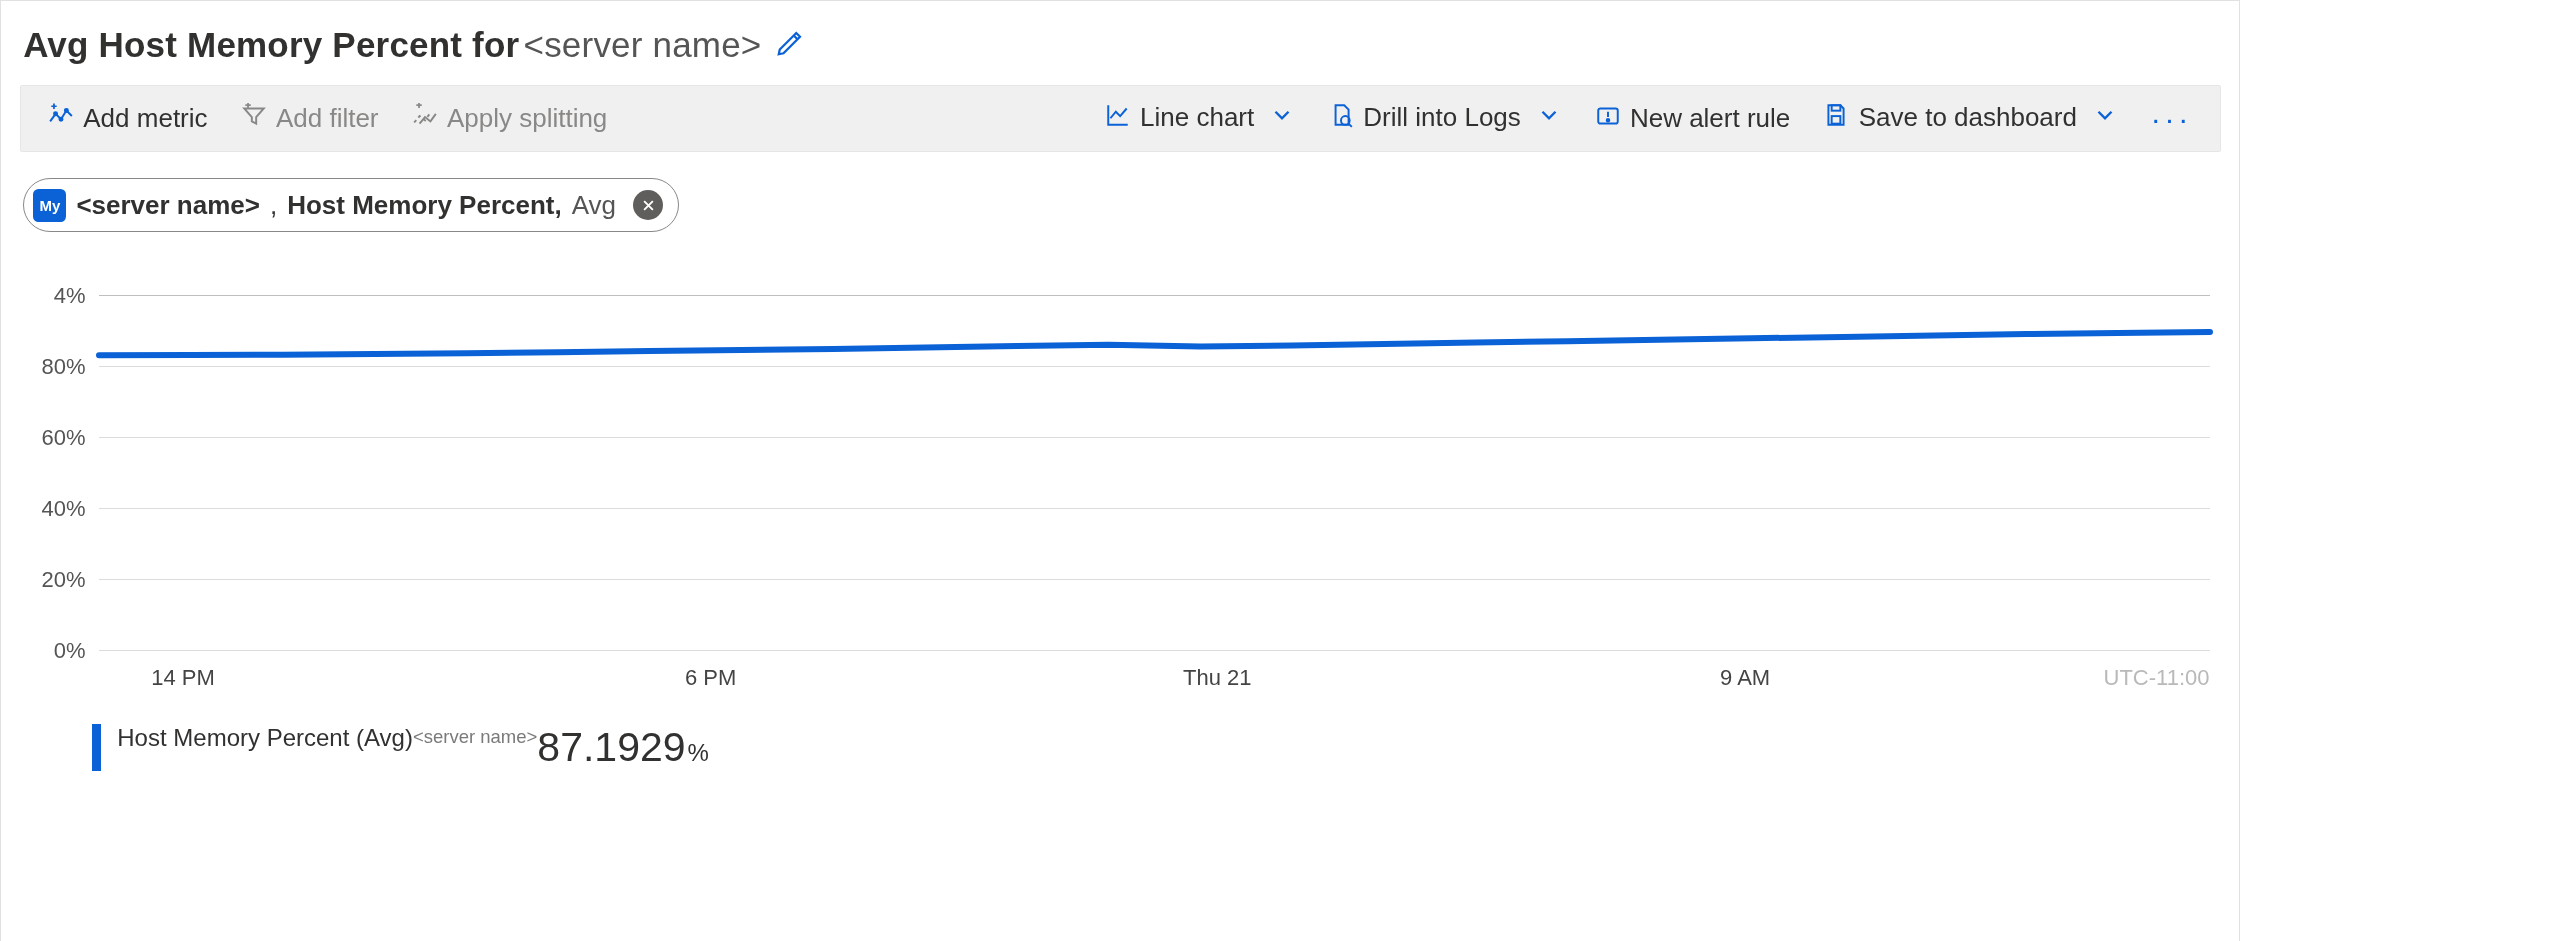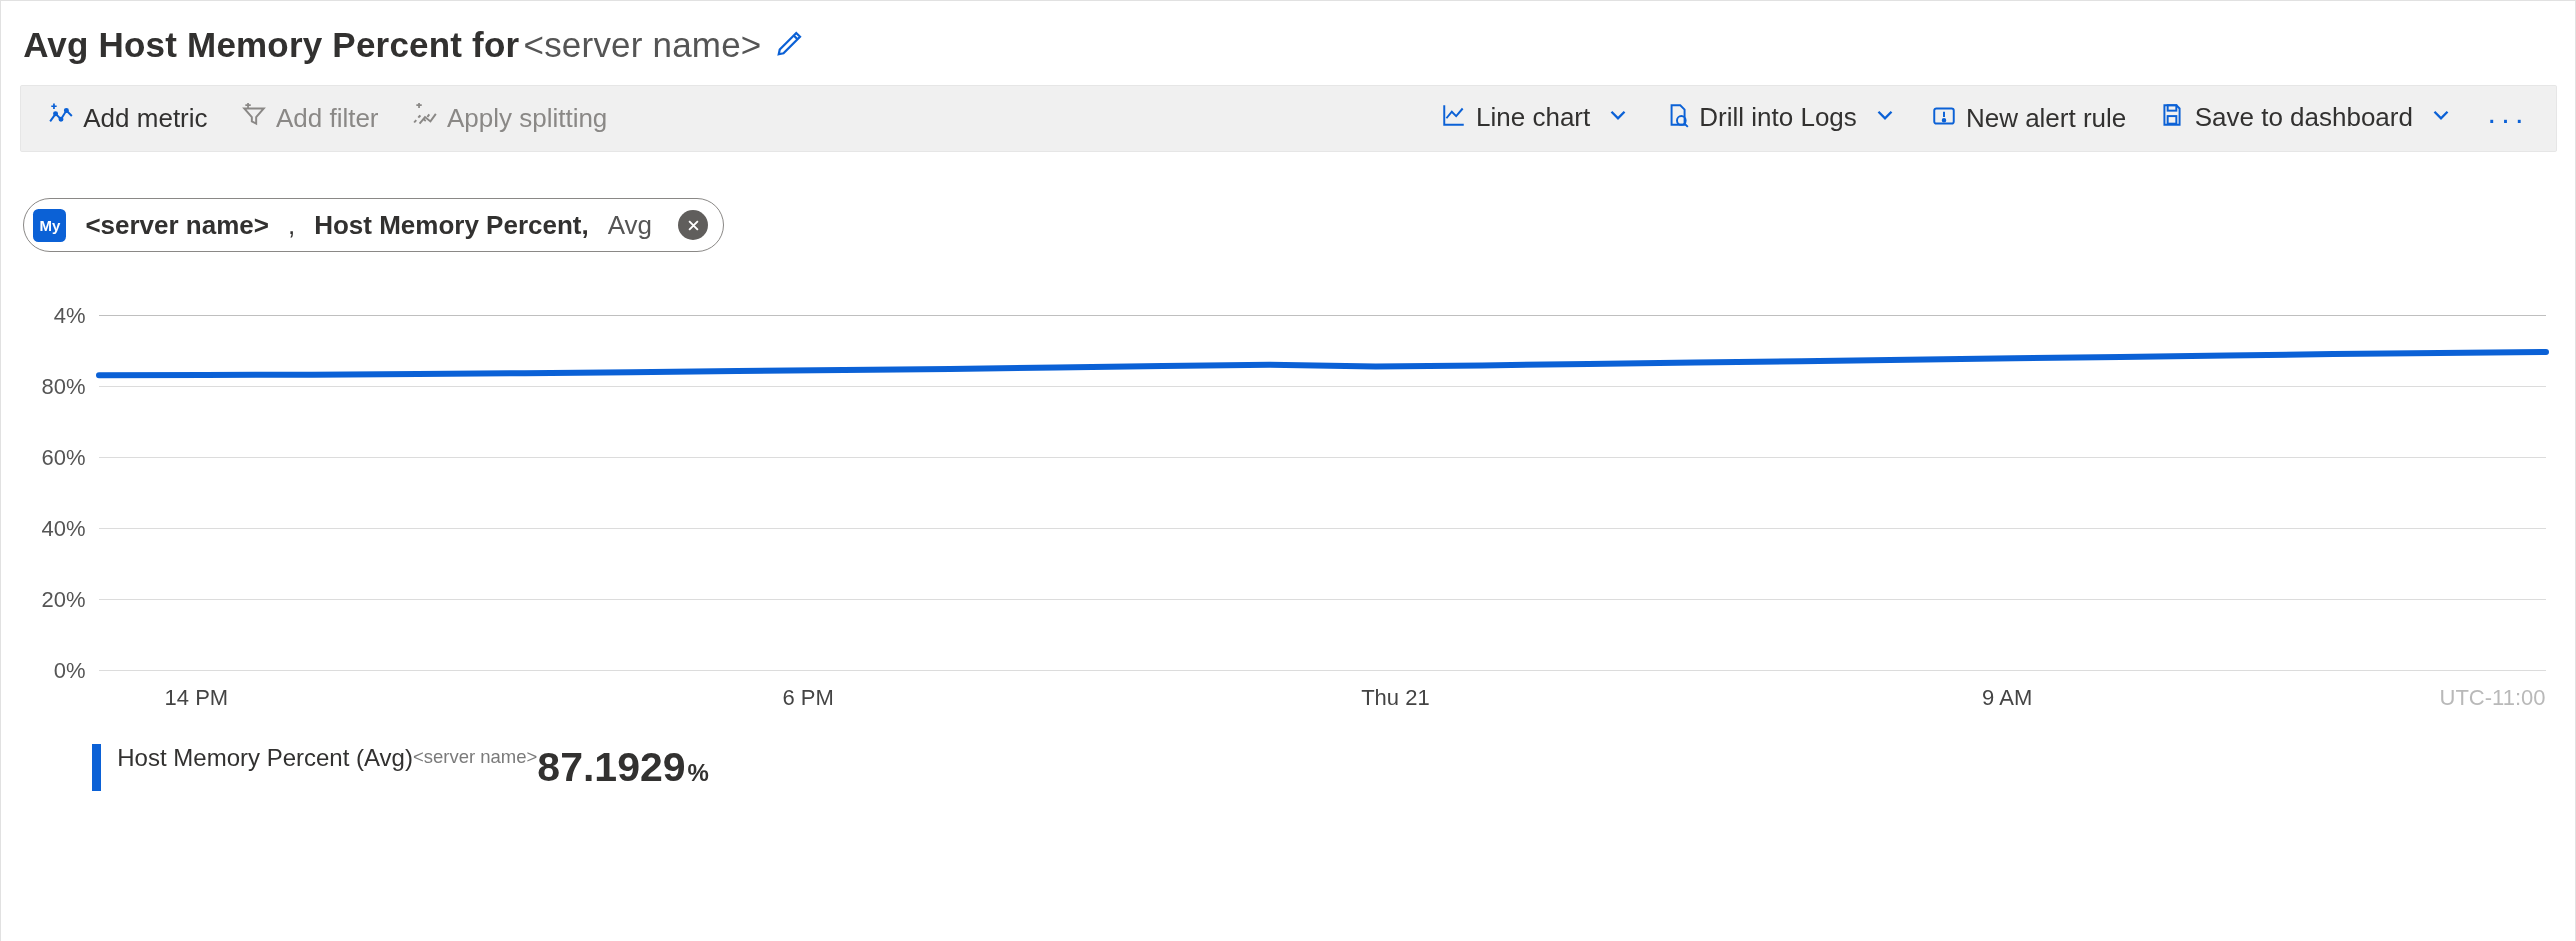--- a/index.html
+++ b/index.html
@@ -4,21 +4,21 @@
 <style>
   * { box-sizing: border-box; }
   html, body {
     margin: 0; padding: 0;
     width: 2576px; height: 942px;
     font-family: "Segoe UI", -apple-system, Helvetica, Arial, sans-serif;
     color: #323130;
     background: #ffffff;
   }
   .frame {
-    width: 2576px; height: 942px;
+    width: 2240px; height: 942px;
     border: 0.9px solid #e1e1e1;
     padding: 16.6px 18.5px 0 18.5px;
     position: relative;
   }
 
   
   .title-row {
     display: flex;
     align-items: center;
     gap: 13px;
@@ -68,23 +68,22 @@
   
   .pill-row { padding: 26px 0 7.4px 3.7px; }
   .pill {
     display: inline-flex;
     align-items: center;
     height: 54px;
     border: 1.8px solid #8a8886;
     border-radius: 28px;
     padding: 0 15px 0 9.2px;
     font-size: 26px;
-    gap: 19px;
+    gap: 10px;
     background: #ffffff;
-    margin-top: 20px;
   }
   .pill .my-badge {
     display: inline-flex;
     align-items: center;
     justify-content: center;
     width: 33px; height: 33px;
     background: #0b61d6;
     color: #fff;
     border-radius: 5.5px;
     font-size: 15px;
@@ -173,21 +172,21 @@
     gap: 16.6px;
     margin: 20.3px 0 0 72px;
   }
   .legend .bar {
     width: 9.2px;
     background: #0b61d6;
   }
   .legend .lg-body { display: flex; flex-direction: row; line-height: 1.15; }
   .lg-metric { font-size: 24px; color: #323130; }
   .lg-server { font-size: 18.5px; color: #7a7a7a; margin: 1.8px 0 1.8px 0; }
-  .lg-value { font-size: 41px; font-weight: 700; }
+  .lg-value { font-size: 41px; font-weight: 400; }
   .lg-value .unit { font-size: 24px; margin-left: 1.8px; }
 
   
   svg.sz28 { width: 26px; height: 26px; }
   svg.sz32 { width: 30px; height: 30px; }
 </style>
 </head>
 <body>
 
 <div class="frame">

